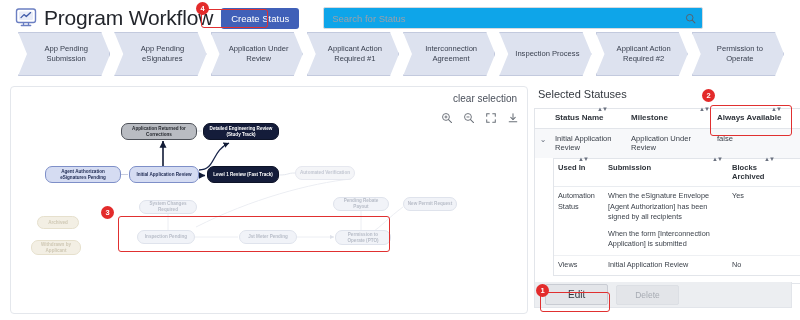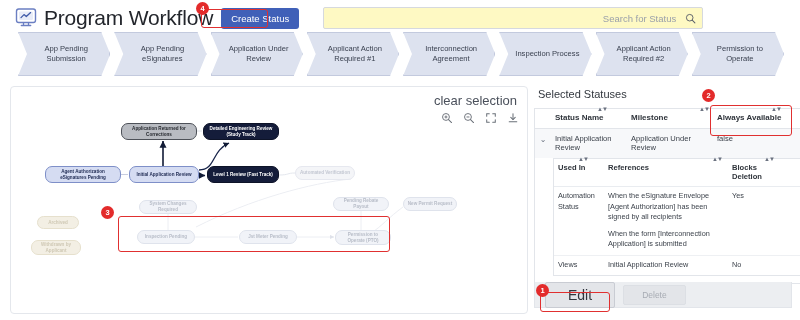--- a/index.html
+++ b/index.html
@@ -56,23 +56,22 @@
   }
   .search-input {
     width: 100%;
     height: 22px;
     border: 1px solid #d6d9de;
     border-radius: 2px;
     font-size: 9.5px;
     font-family: "Liberation Sans", sans-serif;
     padding: 0 26px 0 8px;
     color: #3a3f48;
-    background: #fef9c3;
+    background: #0ea5e9;
     outline: none;
-    text-align: right;
   }
   .search-input::placeholder { color: #9aa0aa; }
   .search-btn {
     position: absolute; right: 1px; top: 1px;
     width: 24px; height: 20px;
     background: transparent;
     border: none;
     display: flex; align-items: center; justify-content: center;
     cursor: pointer;
   }
@@ -130,21 +129,21 @@
     position: absolute;
     left: 10px; top: 86px;
     width: 518px; height: 228px;
     background: #ffffff;
     border: 1px solid #e4e7ec;
     border-radius: 4px;
     overflow: hidden;
   }
   .clear-selection {
     position: absolute; right: 10px; top: 6px;
-    font-size: 13px;
+    font-size: 10px;
     color: #4a505b;
     cursor: pointer;
   }
   .canvas-tools {
     position: absolute; right: 8px; top: 24px;
     display: flex; gap: 9px;
   }
   .tool-btn {
     width: 13px; height: 13px;
     display: flex; align-items: center; justify-content: center;
@@ -239,21 +238,21 @@
     background: #eceef1;
     border: 1px solid #e2e5ea;
     border-top: none;
     display: flex; align-items: center; gap: 8px;
     padding-left: 10px;
   }
   .btn-edit {
     background: #e3e5e9;
     border: 1px solid #c9ccd3;
     border-radius: 2px;
-    font-size: 14px;
+    font-size: 10px;
     font-family: "Liberation Sans", sans-serif;
     color: #31363d;
     padding: 4px 22px;
     cursor: pointer;
   }
   .btn-delete {
     background: #e3e5e9;
     border: 1px solid #dcdfe4;
     border-radius: 2px;
     font-size: 8.5px;
@@ -468,25 +467,25 @@
     </div>
 
     <div class="sub-table">
       <div class="sub-head">
         <div class="sc" style="width:50px; position:relative;">
           <span class="sort-ico" style="left:24px;">▲▼</span>
           <span>Used In</span>
         </div>
         <div class="sc" style="width:124px; position:relative;">
           <span class="sort-ico" style="left:108px;">▲▼</span>
-          <span>References</span>
+          <span>Submission</span>
         </div>
         <div class="sc" style="width:46px; position:relative;">
           <span class="sort-ico" style="left:36px;">▲▼</span>
-          <span>Blocks Deletion</span>
+          <span>Blocks Archived</span>
         </div>
       </div>
 
       <div class="sub-row">
         <div class="sc" style="width:50px;">Automation Status</div>
         <div class="sc" style="width:124px;">
           <div>When the eSignature Envelope [Agent Authorization] has been signed by all recipients</div>
           <div style="height:6px;"></div>
           <div>When the form [Interconnection Application] is submitted</div>
         </div>

